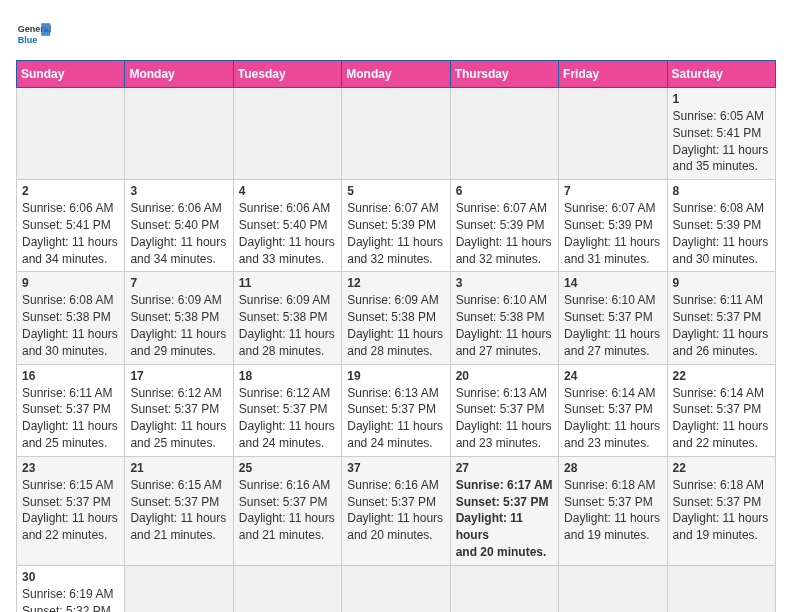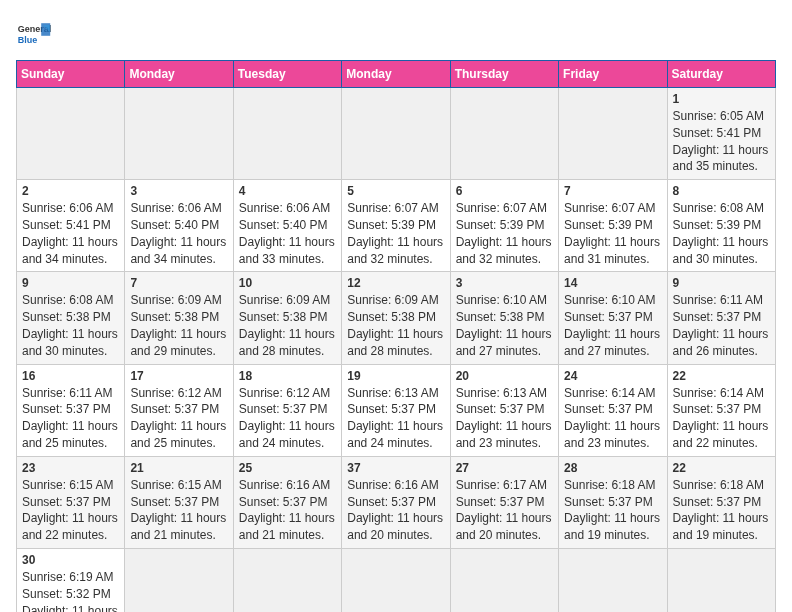--- a/index.html
+++ b/index.html
@@ -181,21 +181,21 @@
 and 30 minutes.</div>
         </td>
         <td>
           <span class="day-number">7</span>
           <div class="day-info" style="white-space: pre-line;">Sunrise: 6:09 AM
 Sunset: 5:38 PM
 Daylight: 11 hours
 and 29 minutes.</div>
         </td>
         <td>
-          <span class="day-number">10</span>
+          <span class="day-number">11</span>
           <div class="day-info" style="white-space: pre-line;">Sunrise: 6:09 AM
 Sunset: 5:38 PM
 Daylight: 11 hours
 and 28 minutes.</div>
         </td>
         <td>
           <span class="day-number">12</span>
           <div class="day-info" style="white-space: pre-line;">Sunrise: 6:09 AM
 Sunset: 5:38 PM
 Daylight: 11 hours
@@ -298,21 +298,21 @@
         </td>
         <td>
           <span class="day-number">37</span>
           <div class="day-info" style="white-space: pre-line;">Sunrise: 6:16 AM
 Sunset: 5:37 PM
 Daylight: 11 hours
 and 20 minutes.</div>
         </td>
         <td>
           <span class="day-number">27</span>
-          <div class="day-info" style="white-space: pre-line;">Sunrise: 6:17 AM
+          <div class="day-info" style="white-space: pre-line; font-weight: bold;">Sunrise: 6:17 AM
 Sunset: 5:37 PM
 Daylight: 11 hours
 and 20 minutes.</div>
         </td>
         <td>
           <span class="day-number">28</span>
           <div class="day-info" style="white-space: pre-line;">Sunrise: 6:18 AM
 Sunset: 5:37 PM
 Daylight: 11 hours
 and 19 minutes.</div>

